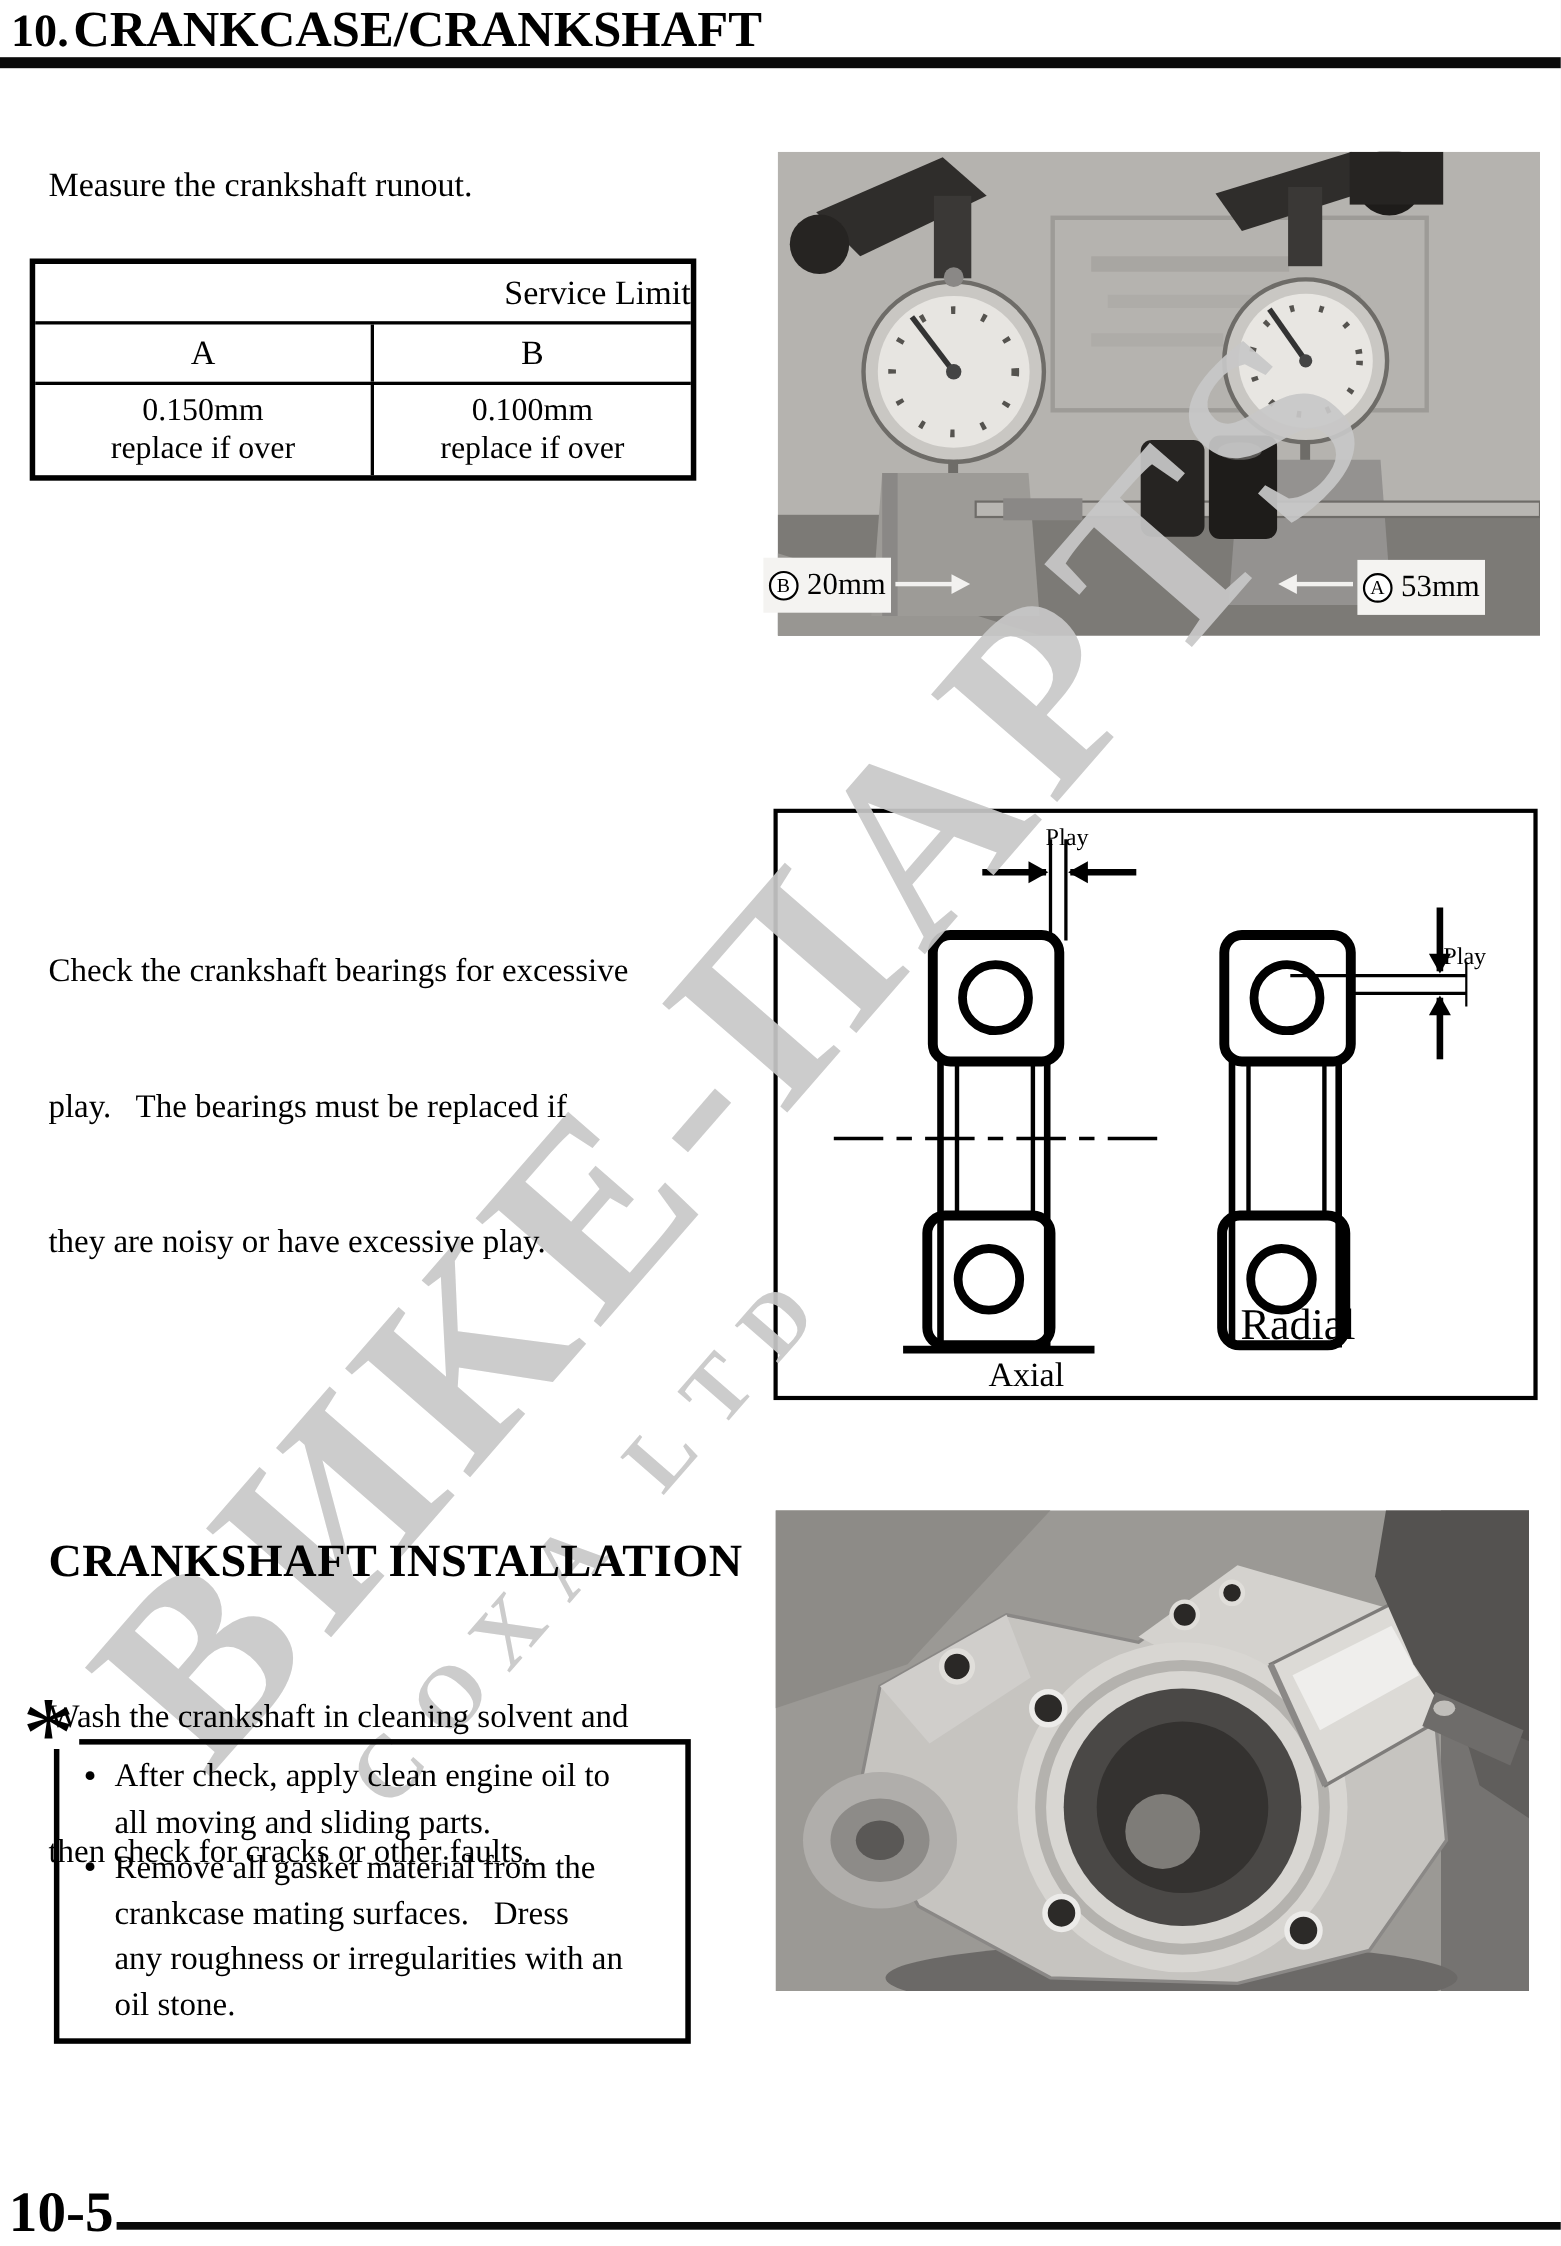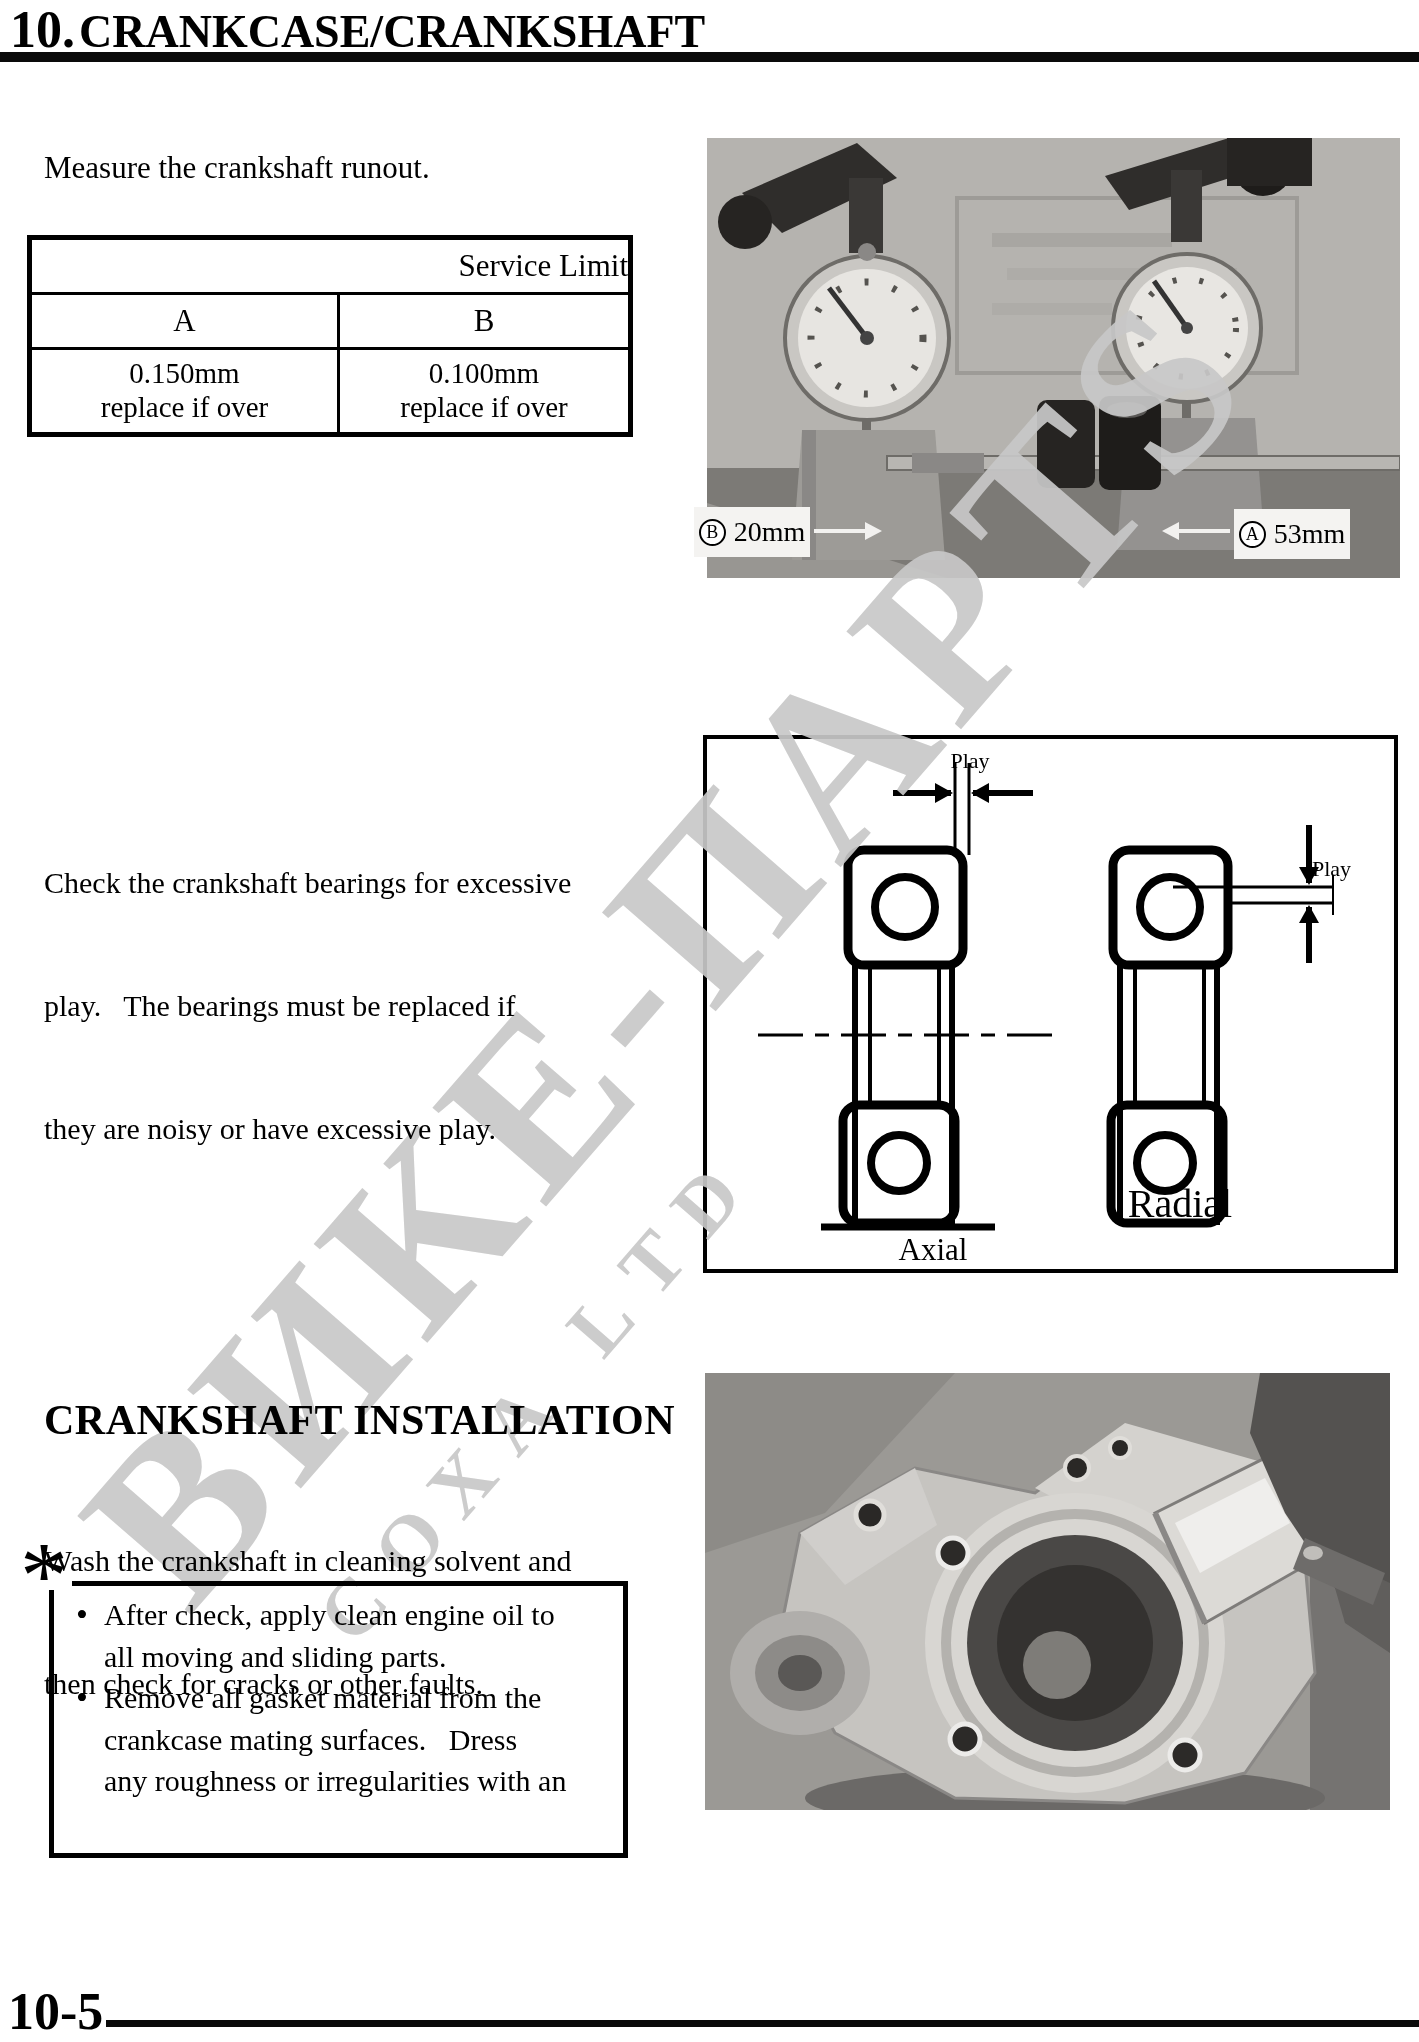--- a/index.html
+++ b/index.html
@@ -4,21 +4,21 @@
 <style>
   html,body{margin:0;padding:0;background:#e8e8e8;}
   #page{
     position:relative;width:1419px;height:2042px;background:#ffffff;
     font-family:"Liberation Serif", serif;color:#000;overflow:hidden;
     margin:0 auto;
   }
   .abs{position:absolute;}
   
   #title{left:10px;top:0px;white-space:nowrap;z-index:30;}
-  #title .num{font-size:52px;font-weight:bold;}
+  #title .num{font-size:42px;font-weight:bold;}
   #title .rest{font-size:46px;font-weight:bold;letter-spacing:0px;}
   #title-rule{left:0;top:52px;width:1419px;height:10px;background:#0a0a0a;z-index:30;}
   
   .para{font-size:30px;line-height:41px;white-space:pre-wrap;z-index:30;}
   #measure-line{left:44px;top:150px;font-size:31px;z-index:30;}
   #bearings-para{left:44px;top:780px;width:620px;}
   #install-heading{left:44px;top:1396px;font-size:42px;font-weight:bold;letter-spacing:0.5px;z-index:30;}
   #install-para{left:44px;top:1458px;width:620px;}
   
   #svc-table{left:27px;top:235px;width:606px;border:5px solid #000;box-sizing:border-box;
@@ -225,20 +225,21 @@
         <div class="nline">After check, apply clean engine oil to</div>
         <div class="nline">all moving and sliding parts.</div>
       </div>
     </div>
     <div class="note-item">
       <span class="bullet">•</span>
       <div>
         <div class="nline">Remove all gasket material from the</div>
         <div class="nline">crankcase mating surfaces.   Dress</div>
         <div class="nline">any roughness or irregularities with an</div>
+        <div class="nline">oil stone.</div>
       </div>
     </div>
   </div>
 
   <svg class="abs photo" id="scrape-photo" viewBox="0 0 685 437" xmlns="http://www.w3.org/2000/svg">
     <rect x="0" y="0" width="685" height="437" fill="#9b9995"></rect>
     <polygon points="0,0 250,0 120,140 0,180" fill="#8d8b87"></polygon>
     <rect x="605" y="0" width="80" height="437" fill="#757371"></rect>
     <ellipse cx="360" cy="425" rx="260" ry="32" fill="#6b6967"></ellipse>
 

